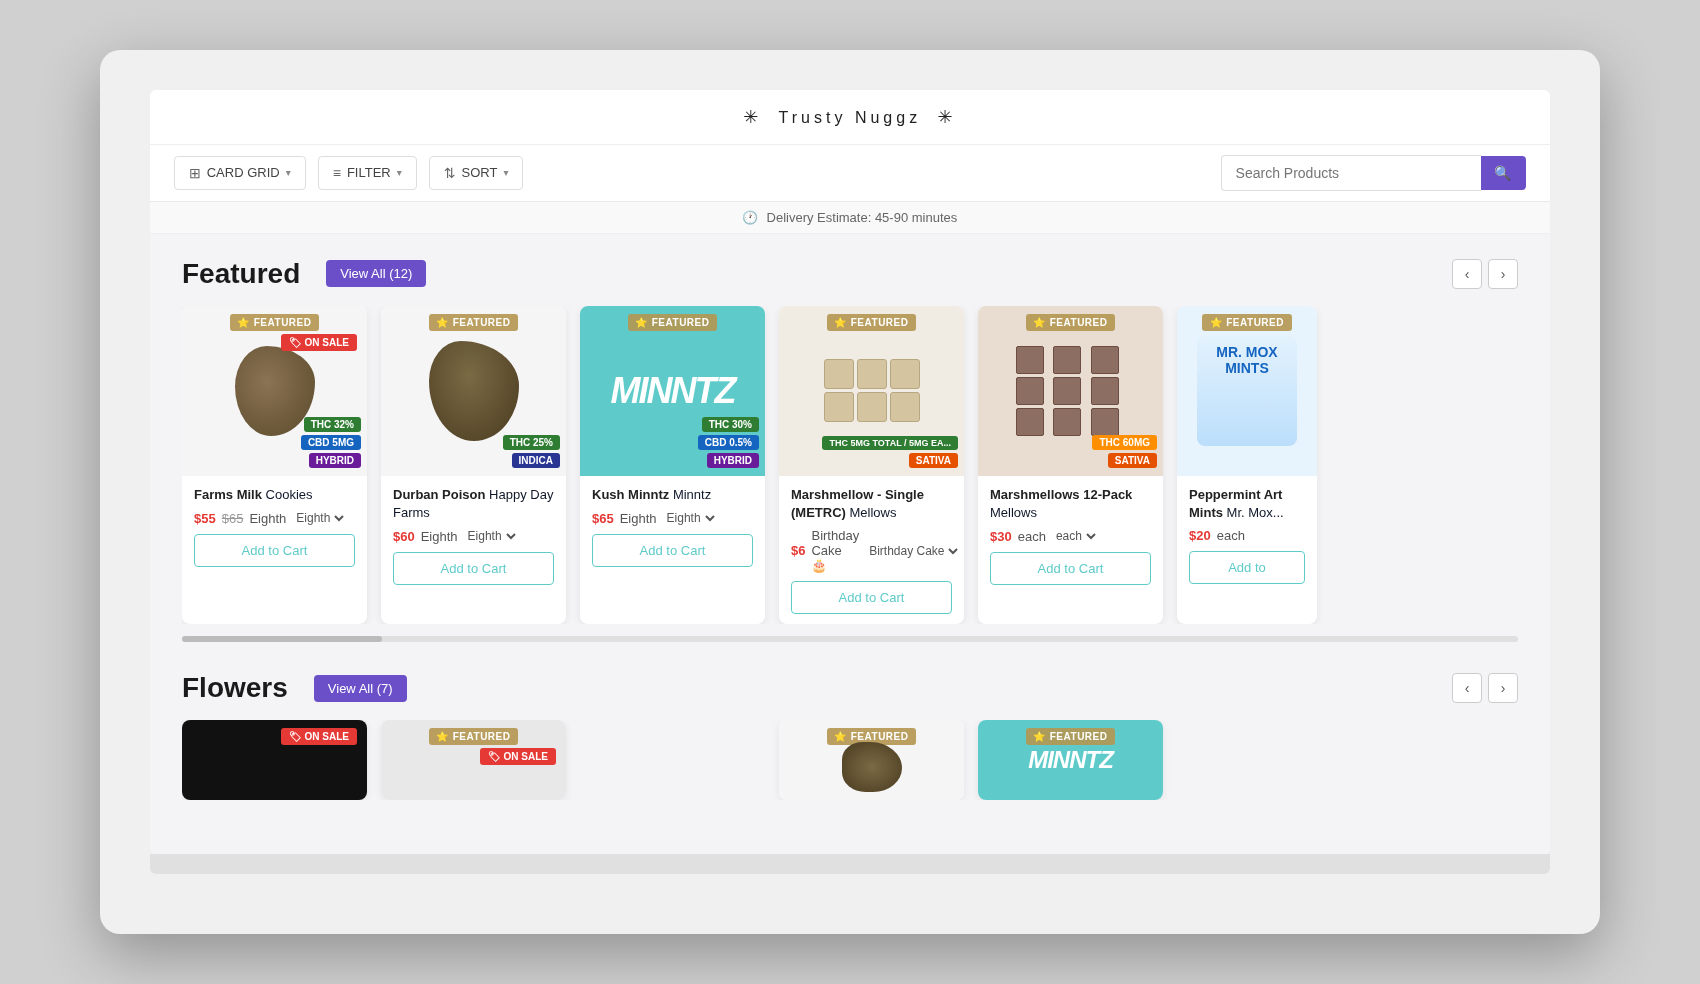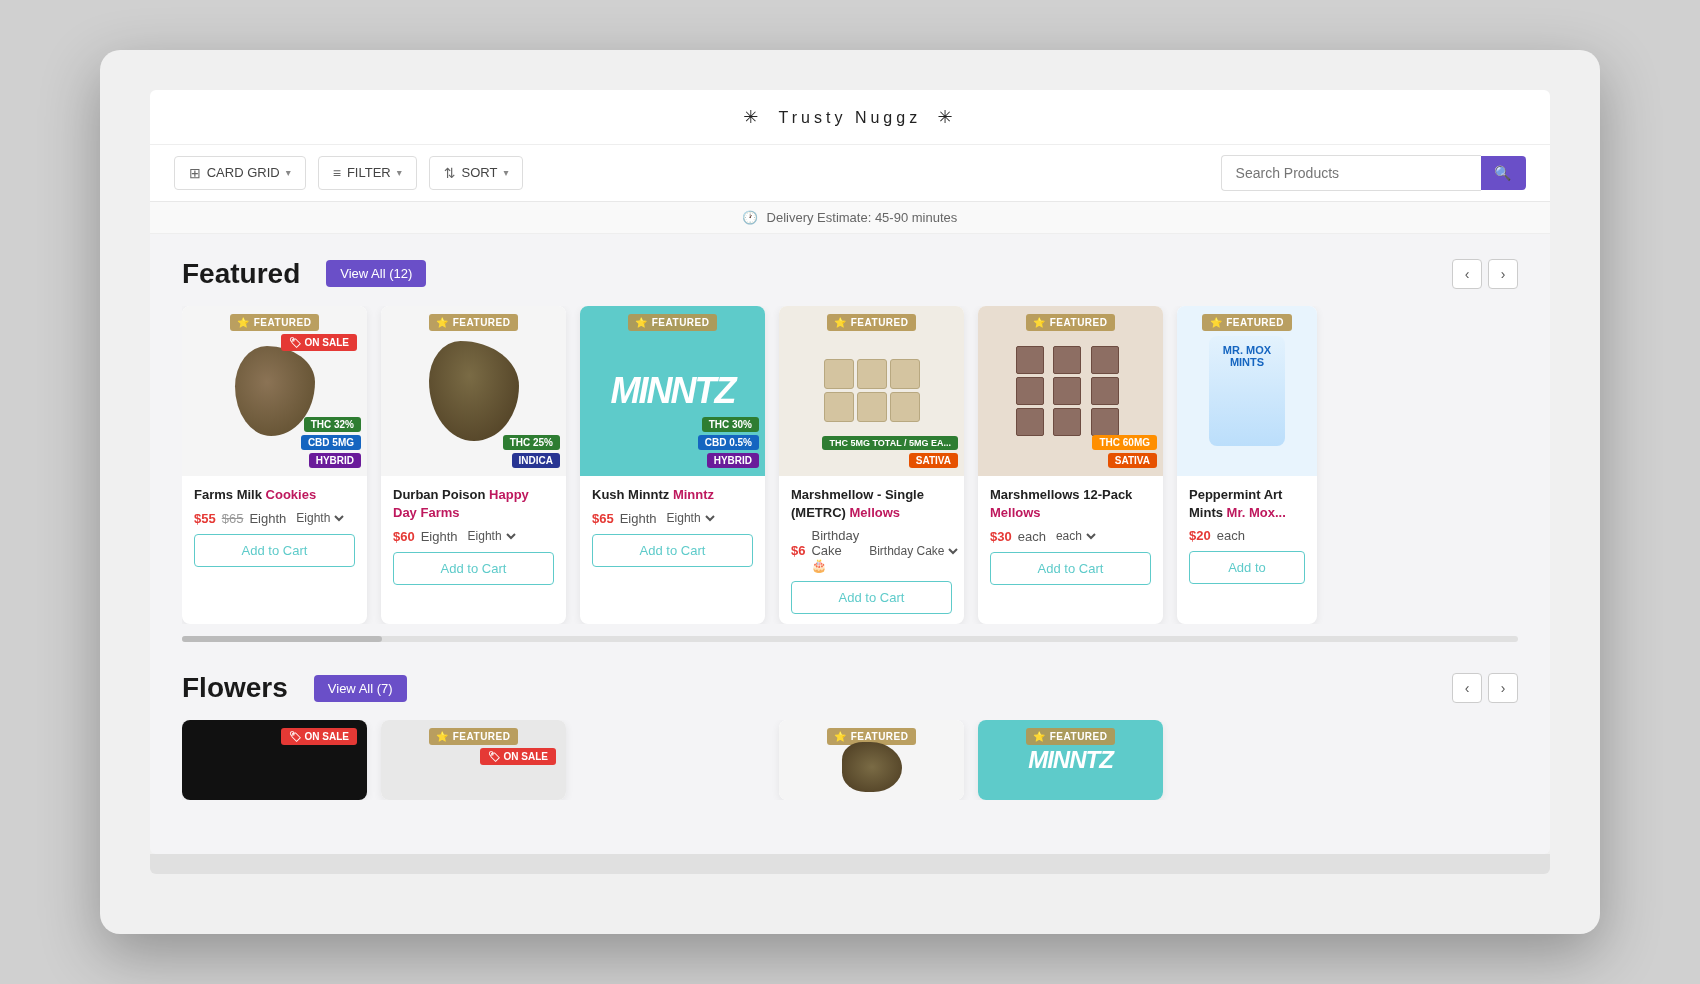--- a/index.html
+++ b/index.html
@@ -272,21 +272,21 @@
     .card-body {
       padding: 10px 12px;
     }
     .product-name {
       font-size: 13px;
       color: #222;
       line-height: 1.4;
       margin-bottom: 6px;
     }
     .product-name strong { font-weight: 700; }
-    .product-name span { font-weight: 700; color: #be185d; }
+    .product-name span { font-weight: 400; color: #0f172a; }
     .price-row {
       display: flex;
       align-items: center;
       gap: 6px;
       margin-bottom: 8px;
     }
     .price-current {
       color: #e53935;
       font-size: 13px;
       font-weight: 700;
@@ -367,29 +367,29 @@
       width: 110px;
     }
     .choc-item {
       width: 28px;
       height: 28px;
       background: #8d6e63;
       border-radius: 2px;
       border: 1px solid #6d4c41;
     }
     .mr-mox-placeholder {
-      width: 76px;
+      width: 100px;
       height: 110px;
       background: linear-gradient(180deg, #e3f2fd 0%, #bbdefb 100%);
       border-radius: 8px;
       display: flex;
       align-items: flex-start;
       justify-content: center;
       padding-top: 8px;
-      font-size: 11px;
+      font-size: 14px;
       font-weight: 700;
       color: #1565c0;
       text-align: center;
     }
     
     .scroll-track {
       height: 6px;
       background: #e0e0e0;
       border-radius: 3px;
       margin-top: 12px;

